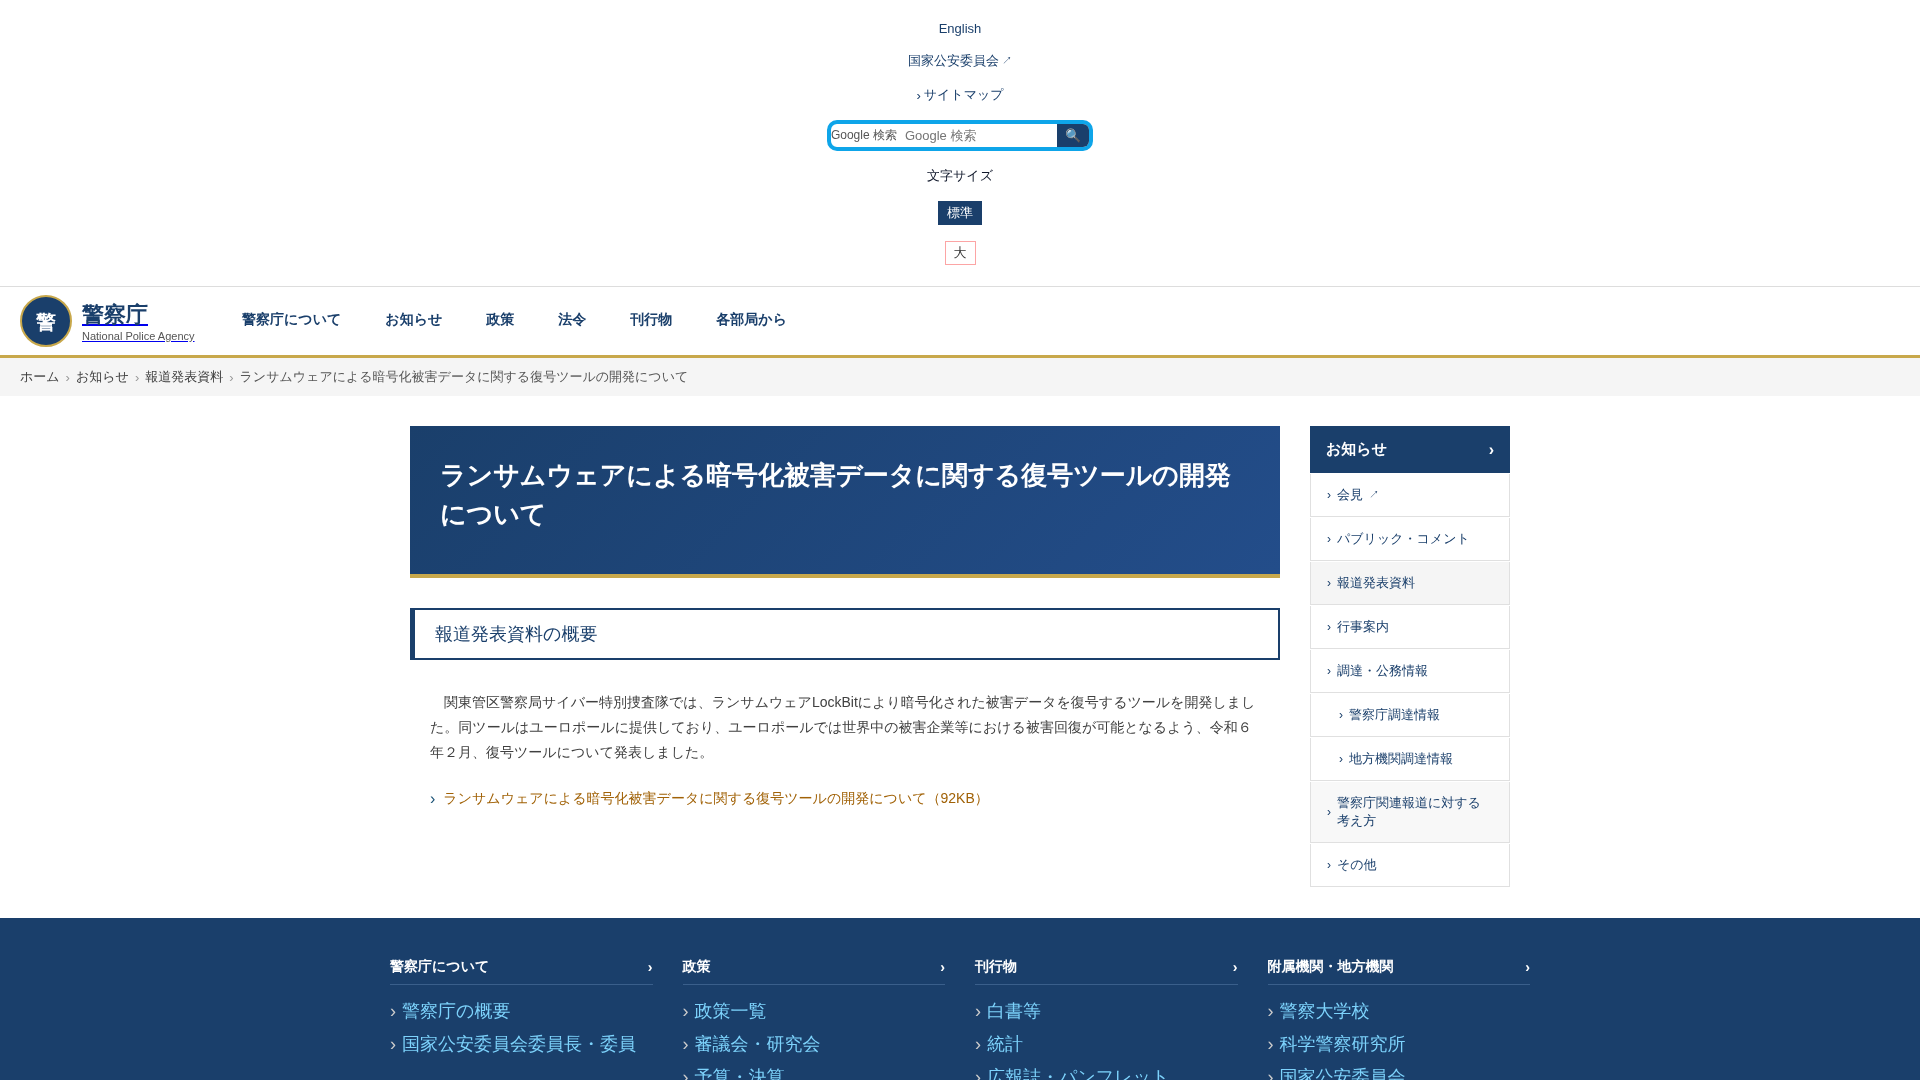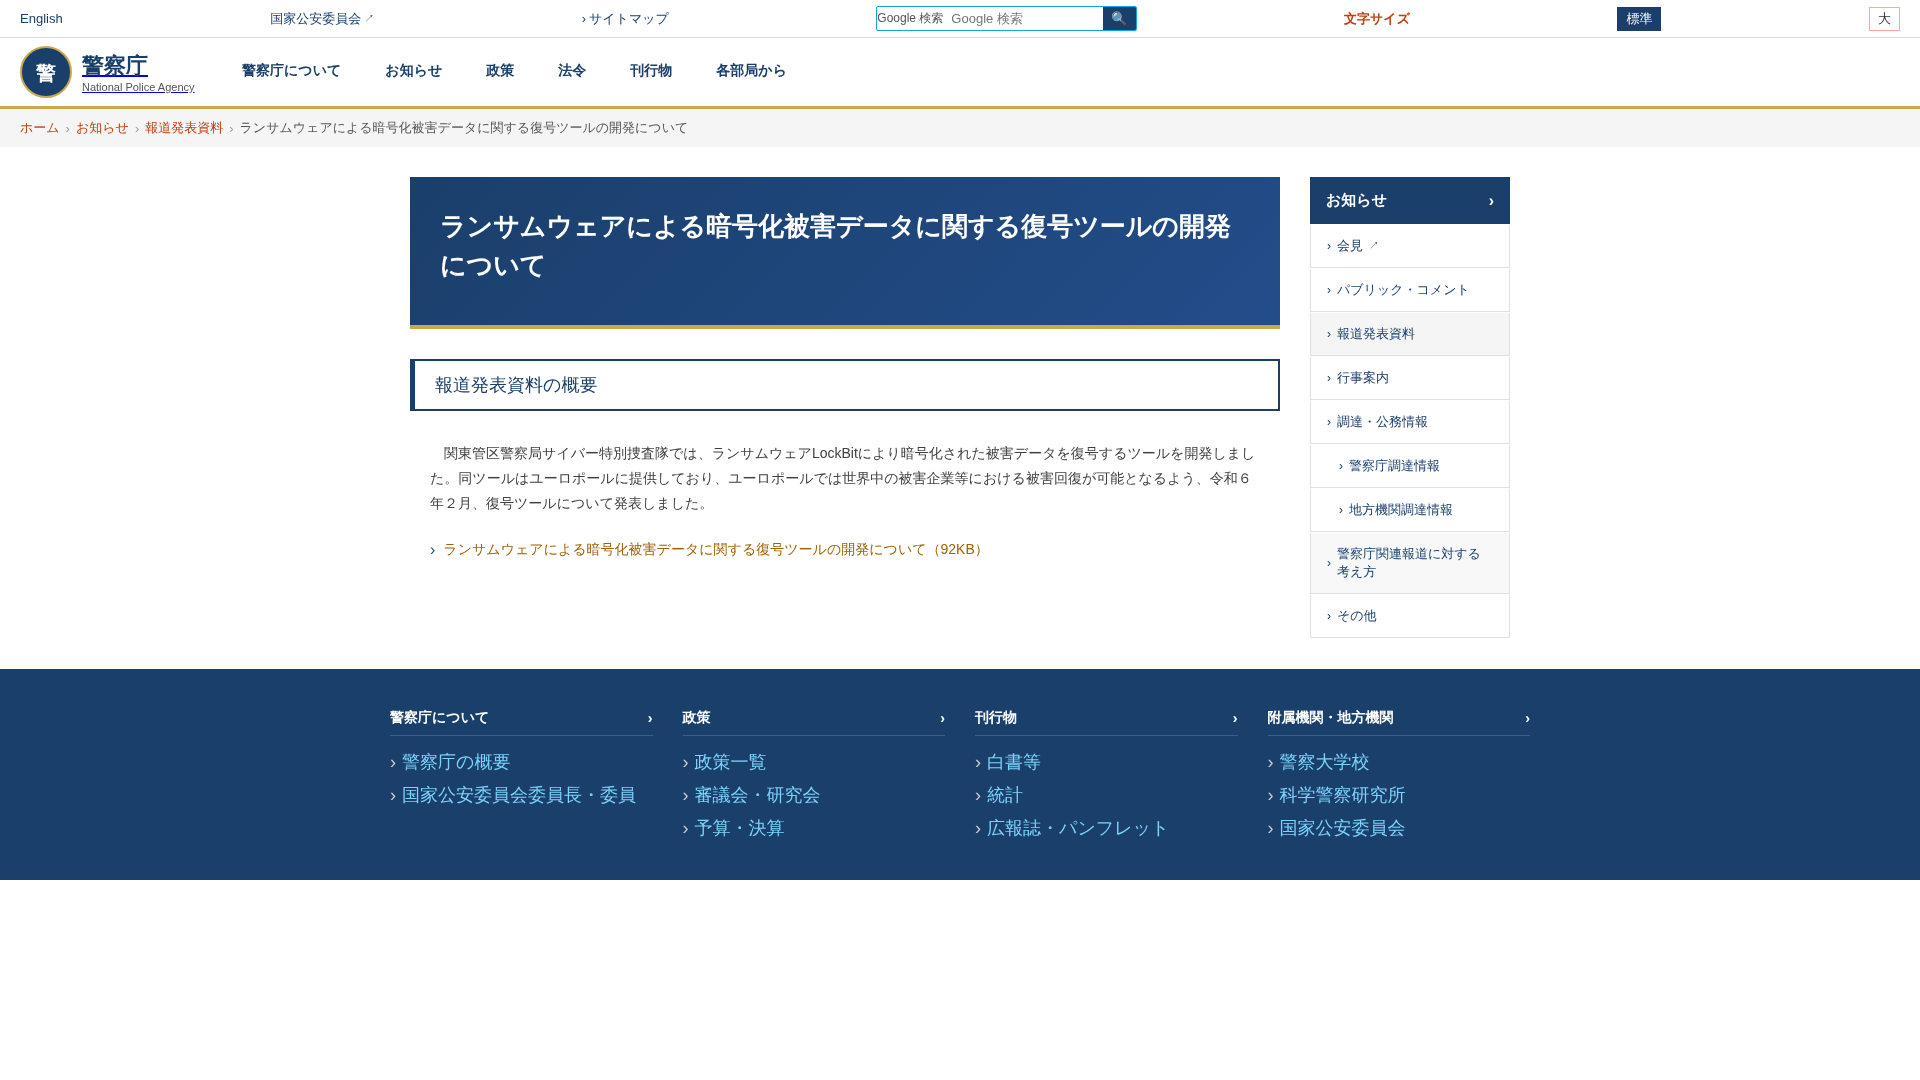--- a/index.html
+++ b/index.html
@@ -4,49 +4,50 @@
   <style>
     * { margin: 0; padding: 0; box-sizing: border-box; }
     body { font-family: 'Meiryo', 'メイリオ', 'Hiragino Kaku Gothic Pro', sans-serif; font-size: 14px; color: #333; background: #fff; }
 
     
     .top-bar {
       background: #fff;
       border-bottom: 1px solid #ddd;
       display: flex;
       align-items: center;
-      justify-content: space-between;
-      padding: 6px 20px;
+      justify-content: flex-end;
+      padding: 21px 20px;
       gap: 16px;
       font-size: 13px;
+      flex-direction: column;
     }
     .top-bar a { color: #1a3f6b; text-decoration: none; display: flex; align-items: center; gap: 3px; }
     .top-bar .search-form {
       display: flex;
       align-items: center;
-      border: 1px solid #0ea5e9;
-      border-radius: 2px;
+      border: 4px solid #0ea5e9;
+      border-radius: 10px;
       overflow: hidden;
     }
     .top-bar .search-input {
       border: none;
       outline: none;
       padding: 3px 8px;
       font-size: 13px;
       width: 160px;
     }
     .top-bar .search-btn {
       background: #1a3f6b;
       border: none;
       padding: 4px 8px;
       cursor: pointer;
       color: white;
       font-size: 13px;
     }
-    .font-size-label { font-size: 13px; color: #c2410c; font-weight: bold; }
+    .font-size-label { font-size: 13px; color: #0f172a; }
     .font-size-btn {
       border: 1px solid #fca5a5;
       background: #fff;
       padding: 2px 8px;
       cursor: pointer;
       font-size: 13px;
       color: #333;
     }
     .font-size-btn.active { background: #1a3f6b; color: #fff; border-color: #1a3f6b; }
 
@@ -101,21 +102,21 @@
 
     
     .breadcrumb {
       background: #f5f5f5;
       padding: 10px 20px;
       font-size: 13px;
       display: flex;
       align-items: center;
       gap: 6px;
     }
-    .breadcrumb a { color: #c2410c; text-decoration: none; font-family: Liberation Mono, monospace; }
+    .breadcrumb a { color: #404040; text-decoration: none; font-family: Liberation Mono, monospace; }
     .breadcrumb .sep { color: #999; }
     .breadcrumb .current { color: #555; }
 
     
     .content-wrapper {
       max-width: 1140px;
       margin: 30px auto;
       display: flex;
       gap: 30px;
       padding: 0 20px;

